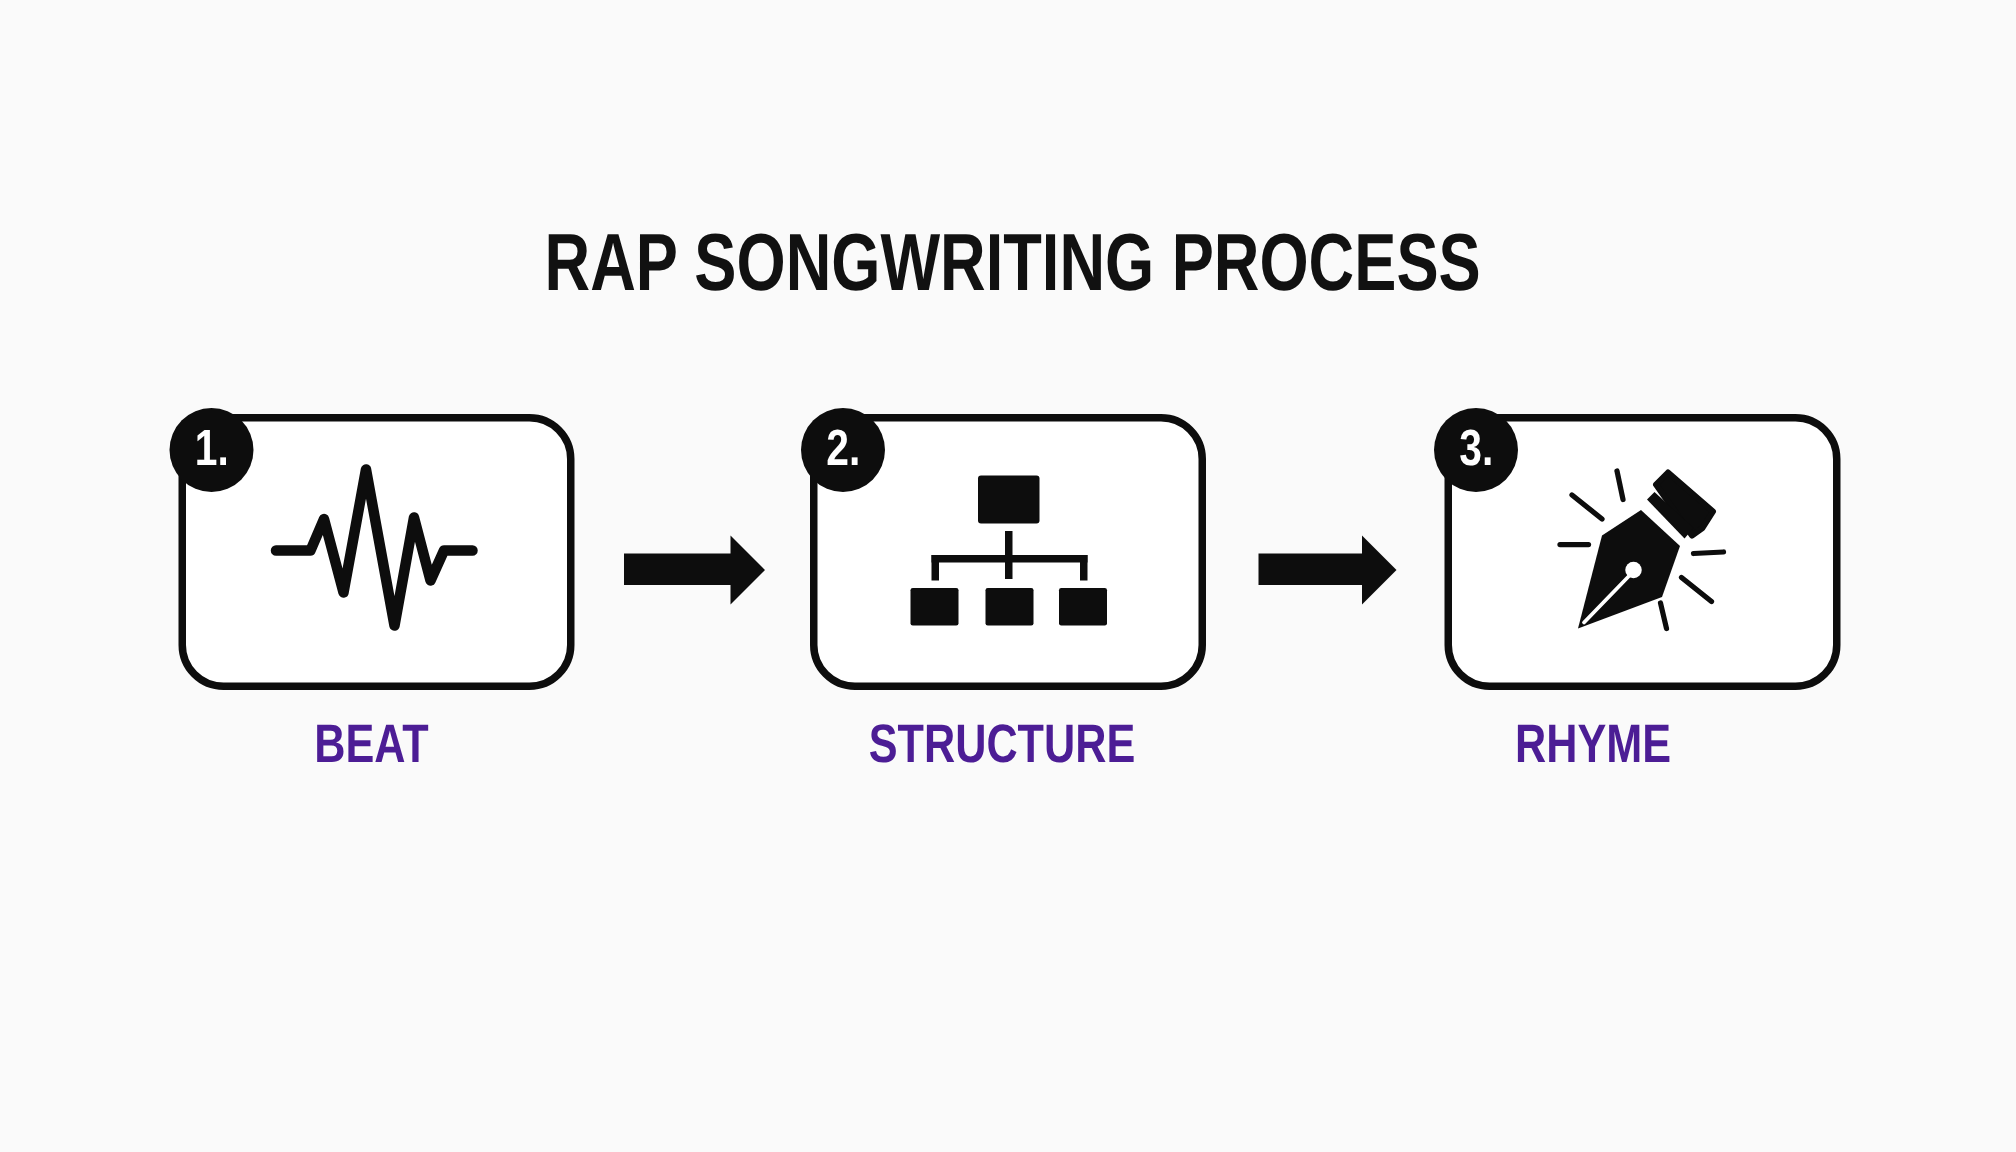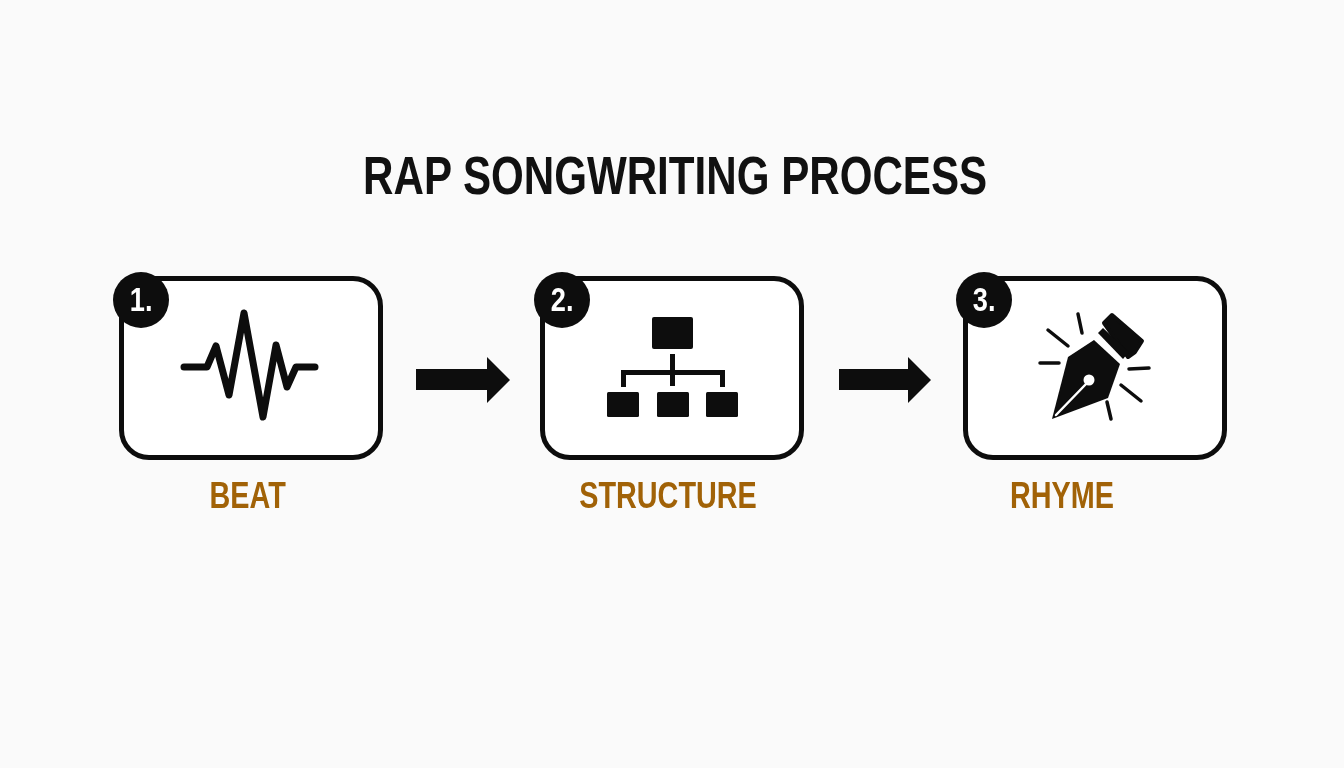--- a/index.html
+++ b/index.html
@@ -66,21 +66,21 @@
     }
     .label {
       position: absolute;
       top: 474px;
       width: 264px;
       text-align: center;
       font-family: "Liberation Sans", sans-serif;
       font-weight: bold;
       font-size: 36px;
       line-height: 44px;
-      color: #a16207;
+      color: #4c1d95;
     }
     .label span {
       display: inline-block;
       transform: scaleX(0.8);
     }
     .arrow {
       position: absolute;
     }
   </style>
 </head>

